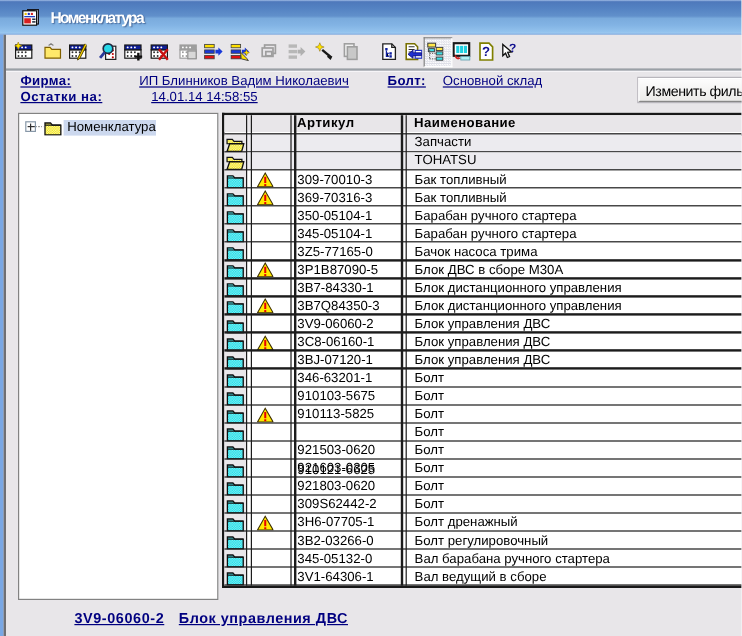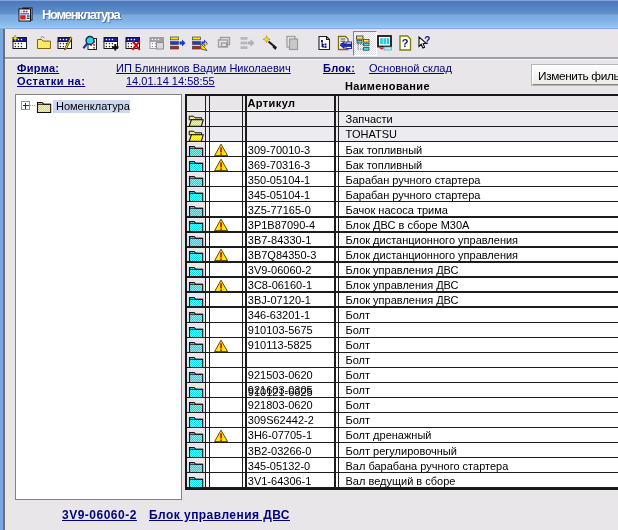--- a/index.html
+++ b/index.html
@@ -208,21 +208,21 @@
     <text x="8" y="12" font-size="11" font-weight="bold" fill="#101090" text-anchor="middle" font-family="Liberation Sans">?</text>
   </svg>
 <svg class="abs" style="left:415px;top:35px" width="16" height="16" viewBox="0 0 16 16">
     <path d="M4 2 v9.5 l2.3 -2.2 1.5 3.6 1.8 -0.8 -1.5 -3.5 3.1 -0.3 z" fill="#ffffff" stroke="#101010" stroke-width="1.1"></path>
     <text x="12.2" y="8.5" font-size="10" font-weight="bold" fill="#101090" text-anchor="middle" font-family="Liberation Sans">?</text>
   </svg>
 <div class="abs" style="left:5px;top:57px;width:613px;height:1.5px;background:#9aa0a6;"></div>
 <div class="abs" style="left:5px;top:58.5px;width:613px;height:1px;background:#f6f5f8;"></div>
 <div class="abs nav b t11" style="left:17px;top:61.5px;letter-spacing:0.3px;">Фирма:</div>
 <div class="abs nav t11" style="left:116px;top:61.5px;">ИП Блинников Вадим Николаевич</div>
-<div class="abs nav b t11" style="left:323px;top:61.5px;letter-spacing:0.3px;">Блок:</div>
+<div class="abs nav b t11" style="left:323px;top:61.5px;letter-spacing:0.3px;">Болт:</div>
 <div class="abs nav t11" style="left:369px;top:61.5px;">Основной склад</div>
 <div class="abs nav b t11" style="left:17px;top:74.5px;letter-spacing:0.45px;">Остатки на:</div>
 <div class="abs nav t11" style="left:126px;top:74.5px;">14.01.14 14:58:55</div>
 <div class="abs" style="left:532px;top:65px;width:100px;height:20px;background:linear-gradient(180deg,#fdfdfd,#ecebe9);border-top:1px solid #ffffff;border-left:1px solid #ffffff;border-bottom:1px solid #888888;border-right:1px solid #888888;box-shadow:0 0 0 1px #b8b6bc;font-size:11.8px;letter-spacing:-0.35px;color:#000;padding:2.5px 0 0 5px;white-space:nowrap;box-sizing:border-box;">Изменить фильтр</div>
 <div class="abs" style="left:15px;top:94px;width:167px;height:406px;background:#ffffff;border:1px solid #828282;box-sizing:border-box;"></div>
 <div class="abs" style="left:21px;top:101px;width:9px;height:9px;background:#fff;border:1px solid #8898a8;box-sizing:border-box;"></div>
 <div class="abs" style="left:22.5px;top:105px;width:6px;height:1px;background:#303030;"></div>
 <div class="abs" style="left:24.5px;top:102.5px;width:1px;height:6px;background:#303030;"></div>
 <div class="abs" style="left:30px;top:105px;width:6px;height:1px;background:repeating-linear-gradient(90deg,#a0a0a0 0 1px,#fff 1px 2px);"></div>
 <svg class="abs" style="left:36px;top:99px" width="16" height="14" viewBox="0 0 16 14">
@@ -230,21 +230,21 @@
   </svg>
 <div class="abs" style="left:53px;top:99.5px;width:77px;height:13px;background:#ccd8ee;"></div>
 <div class="abs t11" style="left:56px;top:100px;color:#000;">Номенклатура</div>
 <div class="abs" style="left:185px;top:93.5px;width:433px;height:396.95px;background:#ffffff;"></div>
 <div class="abs" style="left:185px;top:93.5px;width:433px;height:2px;background:#181818;"></div>
 <div class="abs" style="left:185px;top:93.5px;width:2px;height:396.95px;background:#181818;"></div>
 <div class="abs" style="left:185px;top:488.45px;width:433px;height:2px;background:#181818;"></div>
 <div class="abs" style="left:187px;top:95.5px;width:431px;height:14.700000000000003px;background:#e8e6e9;"></div>
 <div class="abs" style="left:187px;top:110.5px;width:431px;height:2px;background:#181818;"></div>
 <div class="abs b t11" style="left:247.5px;top:97px;color:#000;letter-spacing:0.4px;">Артикул</div>
-<div class="abs b t11" style="left:345px;top:80px;color:#000;letter-spacing:0.35px;">Наименование</div>
+<div class="abs b t11" style="left:345px;top:97px;color:#000;letter-spacing:0.35px;">Наименование</div>
 <div class="abs" style="left:187px;top:112.2px;width:17.5px;height:376.25px;background:#e9e7ea;"></div>
 <div class="abs" style="left:204.5px;top:112.2px;width:413.5px;height:13.65px;background:#ecebef;"></div>
 <svg class="abs" style="left:188px;top:112.8px" width="16" height="14" viewBox="0 0 16 14">
     <use href="#fldy"></use>
   </svg>
 <div class="abs t11" style="left:345.5px;top:113.4px;color:#000;">Запчасти</div>
 <div class="abs" style="left:187px;top:125.85px;width:431px;height:1.4px;background:#1c1c1c;"></div>
 <div class="abs" style="left:204.5px;top:127.25px;width:413.5px;height:13.65px;background:#ecebef;"></div>
 <svg class="abs" style="left:188px;top:127.85px" width="16" height="14" viewBox="0 0 16 14">
     <use href="#fldy"></use>
@@ -286,21 +286,21 @@
   </svg>
 <div class="abs t11" style="left:247.8px;top:203.70000000000005px;color:#000;">3Z5-77165-0</div>
 <div class="abs t11" style="left:345.5px;top:203.70000000000005px;color:#000;">Бачок насоса трима</div>
 <div class="abs" style="left:187px;top:216.15000000000006px;width:431px;height:1.4px;background:#1c1c1c;"></div>
 <svg class="abs" style="left:188px;top:218.35000000000008px" width="16" height="14" viewBox="0 0 16 14">
     <use href="#fldc"></use>
   </svg>
 <svg class="abs" style="left:213.5px;top:218.35000000000008px" width="14" height="13" viewBox="0 0 14 13">
     <use href="#warn"></use>
   </svg>
-<div class="abs t11" style="left:247.8px;top:218.75000000000006px;color:#000;">3P1B87090-4</div>
+<div class="abs t11" style="left:247.8px;top:218.75000000000006px;color:#000;">3P1B87090-5</div>
 <div class="abs t11" style="left:345.5px;top:218.75000000000006px;color:#000;">Блок ДВС в сборе M30A</div>
 <div class="abs" style="left:187px;top:231.20000000000007px;width:431px;height:1.4px;background:#1c1c1c;"></div>
 <svg class="abs" style="left:188px;top:233.4000000000001px" width="16" height="14" viewBox="0 0 16 14">
     <use href="#fldc"></use>
   </svg>
 <div class="abs t11" style="left:247.8px;top:233.80000000000007px;color:#000;">3B7-84330-1</div>
 <div class="abs t11" style="left:345.5px;top:233.80000000000007px;color:#000;">Блок дистанционного управления</div>
 <div class="abs" style="left:187px;top:246.25000000000009px;width:431px;height:1.4px;background:#1c1c1c;"></div>
 <svg class="abs" style="left:188px;top:248.4500000000001px" width="16" height="14" viewBox="0 0 16 14">
     <use href="#fldc"></use>

